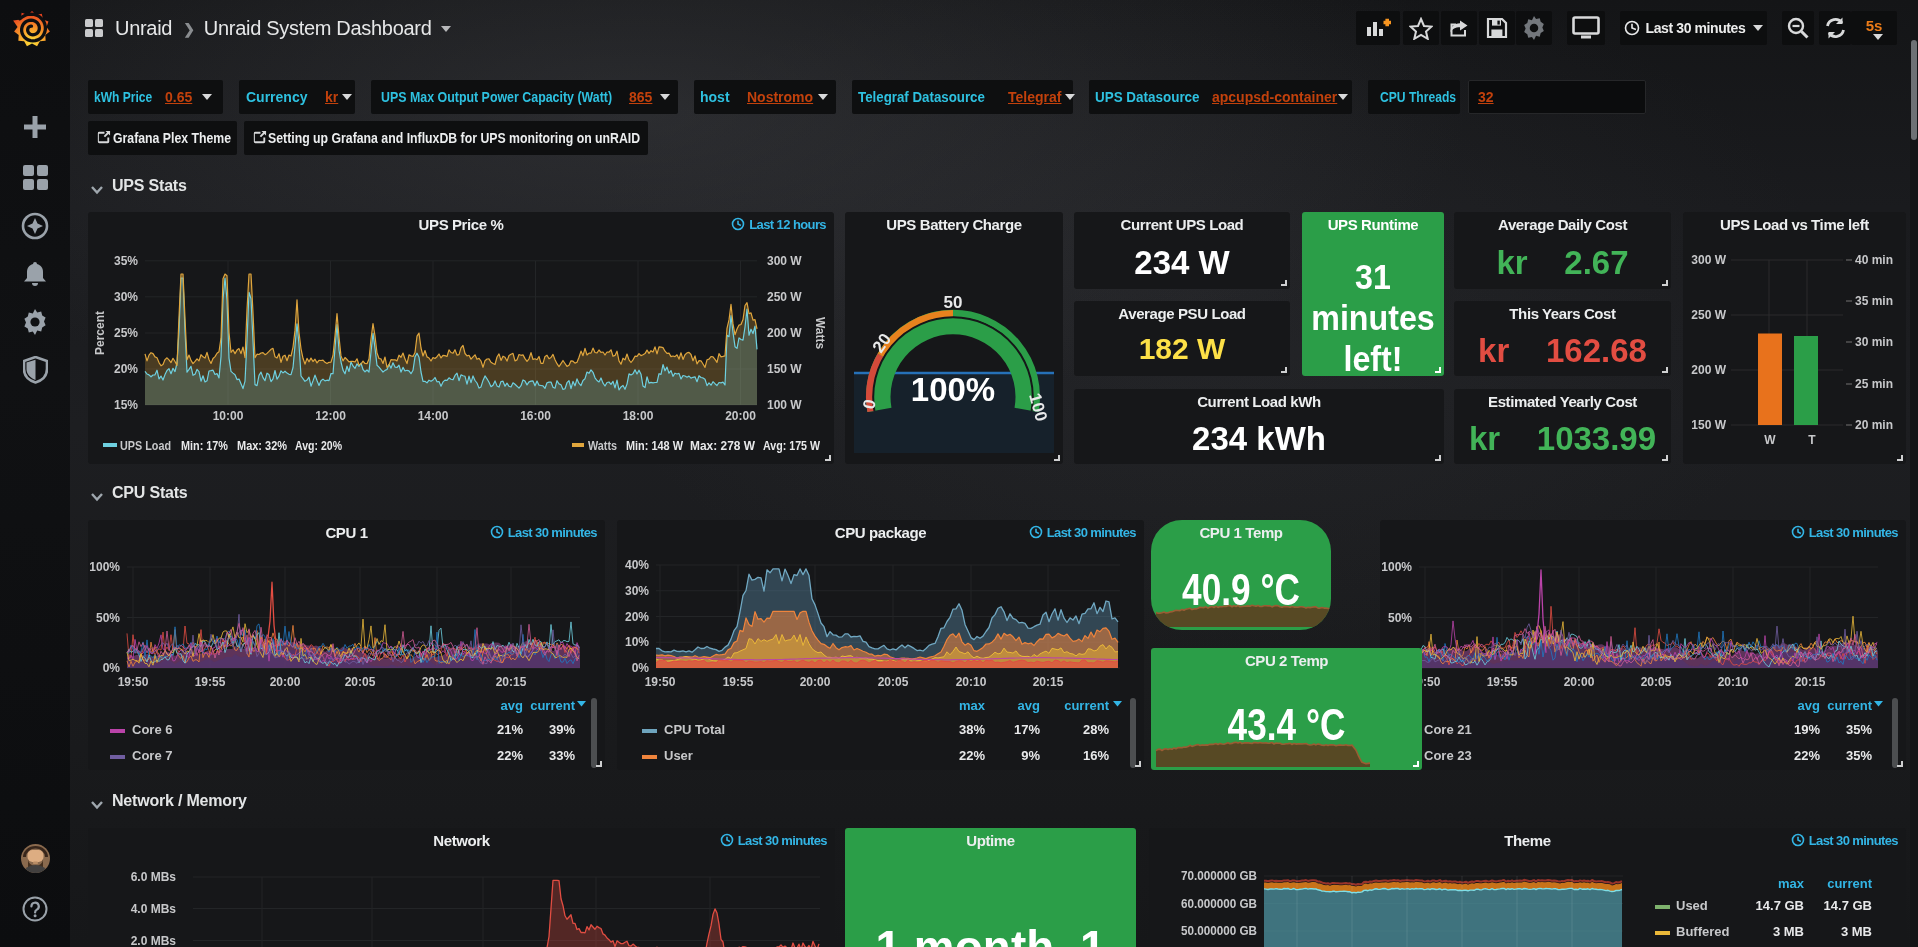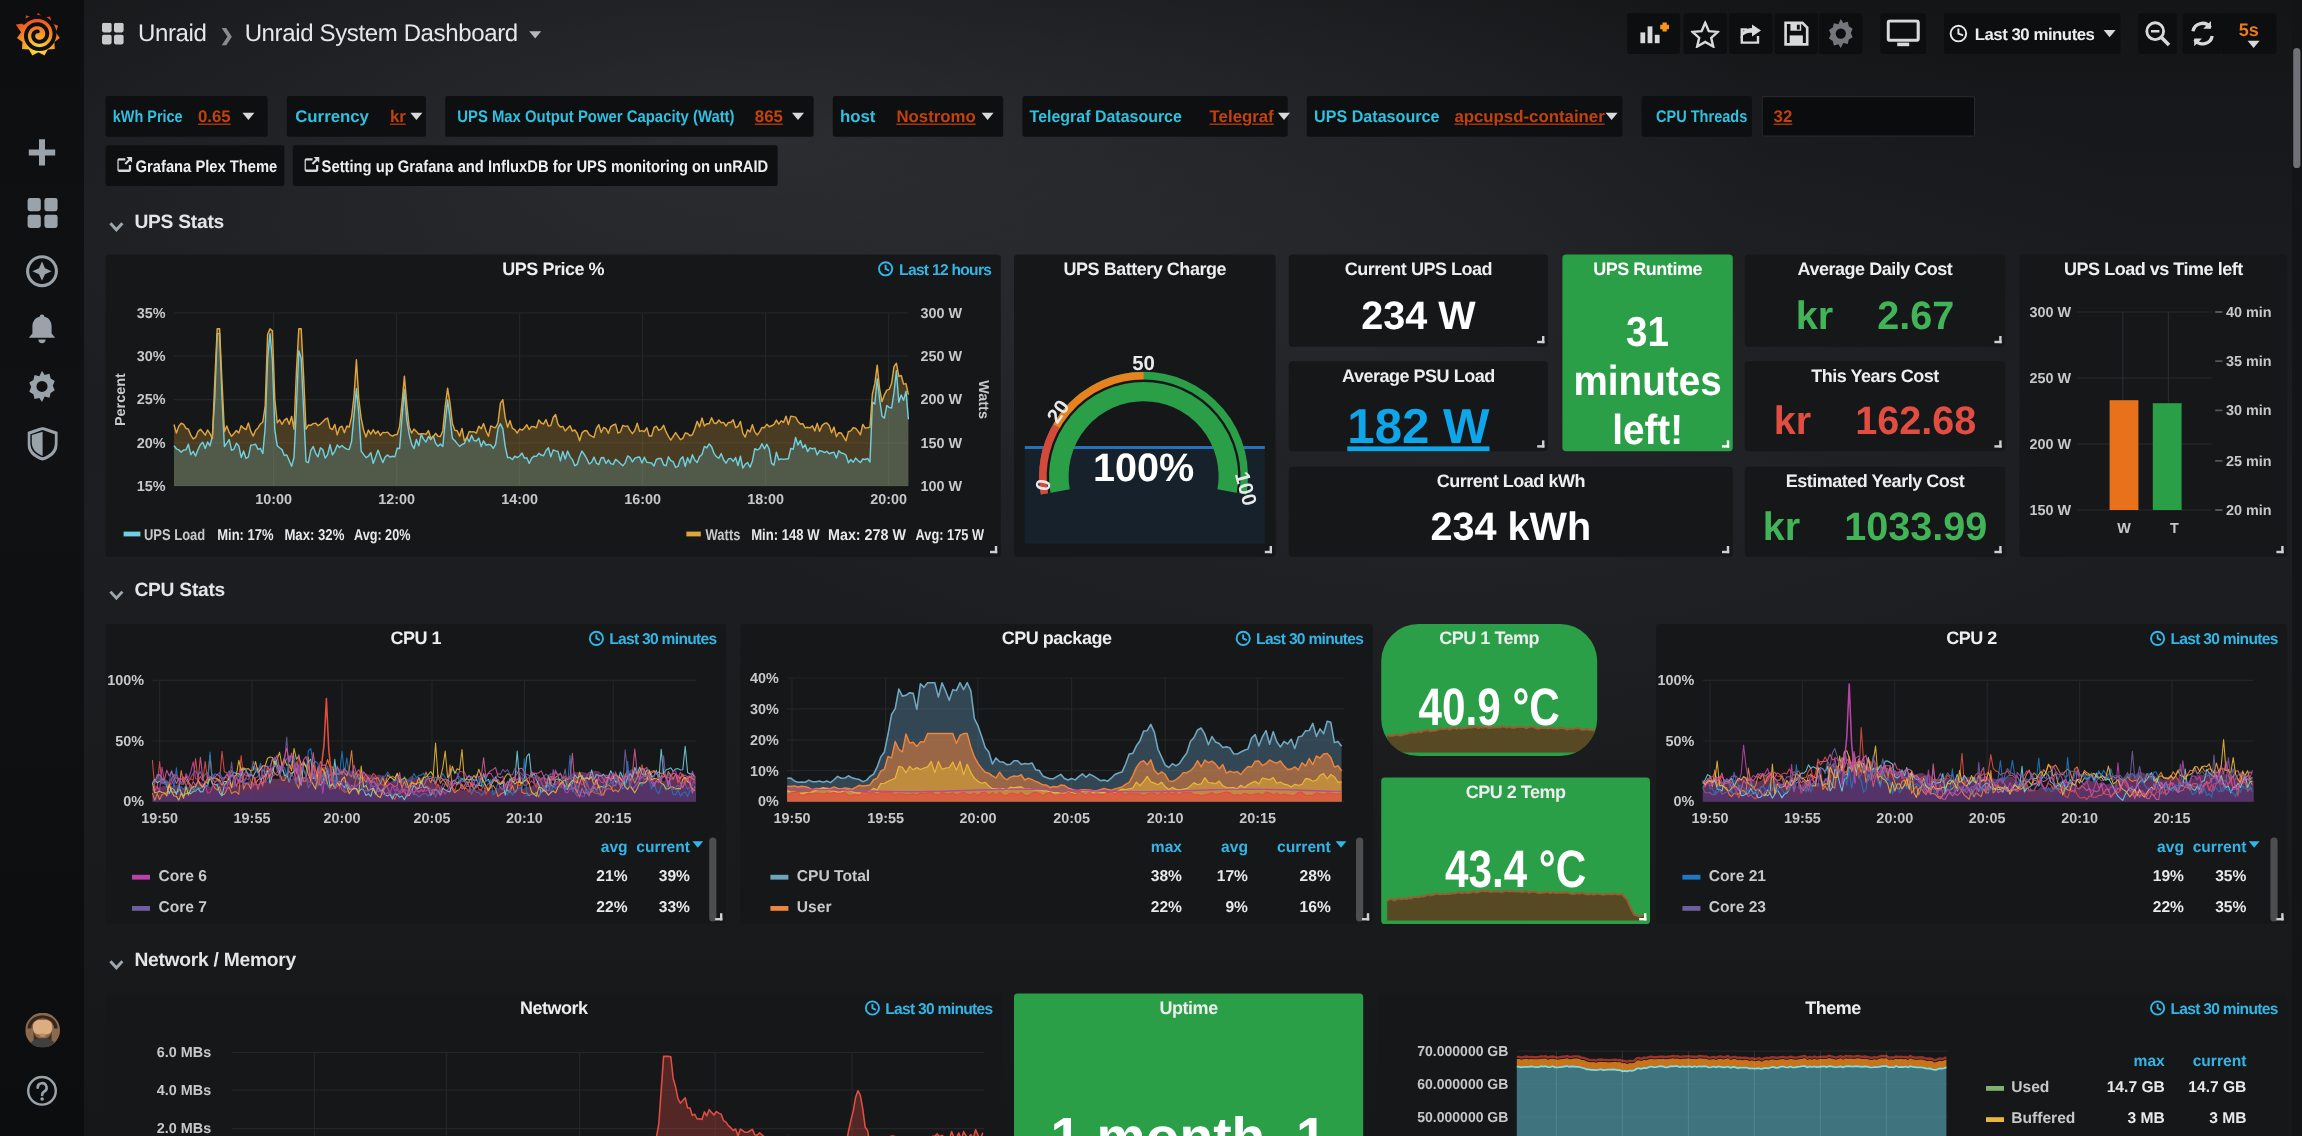--- a/index.html
+++ b/index.html
@@ -311,21 +311,21 @@
       <div class="ptitle">UPS Battery Charge</div>
       <div class="corner"></div>
     </div>
     <div class="panel" style="left:1074px;top:212px;width:216px;height:77px;">
       <div class="ptitle">Current UPS Load</div>
       <div class="bigval" style="top:32px;font-size:33px;color:#fff;">234 W</div>
       <div class="corner"></div>
     </div>
     <div class="panel" style="left:1074px;top:301px;width:216px;height:75px;">
       <div class="ptitle">Average PSU Load</div>
-      <div class="bigval" style="top:31px;font-size:41px;color:#0ea5e9;text-decoration:underline;">182 W</div>
+      <div class="bigval" style="top:31px;font-size:30px;color:#fde047;">182 W</div>
       <div class="corner"></div>
     </div>
     <div class="panel" style="left:1074px;top:389px;width:370px;height:75px;">
       <div class="ptitle">Current Load kWh</div>
       <div class="bigval" style="top:31px;font-size:33px;color:#fff;">234 kWh</div>
       <div class="corner"></div>
     </div>
     <div class="panel" style="left:1454px;top:212px;width:217px;height:77px;">
       <div class="ptitle">Average Daily Cost</div>
       <div class="bigval" style="top:32px;font-size:33px;color:#42b458;">kr&nbsp;&nbsp;&nbsp;&nbsp;2.67</div>
@@ -464,21 +464,20 @@
         <rect x="22" y="209" width="15" height="4" fill="#1f78c1"></rect>
         <text x="44" y="214" class="leg">Core 21</text>
         <text x="440" y="214" text-anchor="end" class="legw">19%</text>
         <text x="492" y="214" text-anchor="end" class="legw">35%</text>
         <rect x="22" y="235" width="15" height="4" fill="#705da0"></rect>
         <text x="44" y="240" class="leg">Core 23</text>
         <text x="440" y="240" text-anchor="end" class="legw">22%</text>
         <text x="492" y="240" text-anchor="end" class="legw">35%</text>
         <rect x="512" y="178" width="6" height="70" rx="3" fill="#4c4e50"></rect>
       </svg>
-      <div class="ptitle">CPU 2</div>
       <div class="tinfo" style="right:8px"><svg width="14" height="14" viewBox="0 0 14 14">
           <circle cx="7.0" cy="7.0" r="5.5" fill="none" stroke="#33b5e5" stroke-width="1.6"></circle>
           <path d="M7.0 3.7 L7.0 7.0 L9.9 8.5" fill="none" stroke="#33b5e5" stroke-width="1.6"></path>
         </svg>Last 30 minutes</div>
       <div class="corner"></div>
     </div>
     <div class="panel" style="left:617px;top:520px;width:527px;height:250px;">
       <svg width="527" height="250" style="position:absolute;left:0;top:0;">
         <line x1="39" y1="45" x2="503" y2="45" stroke="#232527" stroke-width="1"></line>
         <line x1="39" y1="70.75" x2="503" y2="70.75" stroke="#232527" stroke-width="1"></line>
@@ -536,21 +535,21 @@
     </div>
     <div class="gpanel" style="left:1151px;top:520px;width:180px;height:110px;border-radius:31px;">
       <svg width="224" height="110" style="position:absolute;left:0;top:0;bottom:0;top:auto;">
         <polygon points="5.0,92.4 7.0,93.2 9.0,93.1 11.0,92.7 13.0,92.1 15.0,92.9 17.0,92.7 19.0,91.9 21.0,91.7 23.0,90.9 25.0,90.3 27.0,90.5 29.0,90.6 31.0,89.4 33.0,90.3 35.0,89.1 37.0,88.8 39.0,88.3 41.0,89.6 43.0,88.9 45.0,88.9 47.0,88.3 49.0,87.2 51.0,87.5 53.0,87.6 55.0,86.8 57.0,88.1 59.0,87.0 61.0,86.5 63.0,87.5 65.0,86.3 67.0,87.4 69.0,86.6 71.0,86.7 73.0,86.2 75.0,86.4 77.0,85.8 79.0,85.5 81.0,86.8 83.0,85.7 85.0,86.5 87.0,85.5 89.0,86.7 91.0,86.5 93.0,86.3 95.0,86.3 97.0,85.9 99.0,86.2 101.0,85.2 103.0,85.8 105.0,86.3 107.0,85.4 109.0,86.5 111.0,86.5 113.0,85.8 115.0,85.8 117.0,85.9 119.0,85.9 121.0,86.9 123.0,86.0 125.0,85.5 127.0,85.7 129.0,86.8 131.0,87.3 133.0,86.6 135.0,86.6 137.0,86.8 139.0,87.2 141.0,86.4 143.0,87.1 145.0,87.1 147.0,87.3 149.0,86.7 151.0,86.7 153.0,87.1 155.0,88.1 157.0,87.2 159.0,87.6 161.0,87.2 163.0,86.9 165.0,86.9 167.0,88.2 169.0,88.1 171.0,87.5 173.0,88.1 175.0,88.1 177.0,88.5 179.0,88.6 181.0,87.7 183.0,88.7 185.0,88.6 187.0,88.1 189.0,88.5 191.0,87.9 193.0,87.7 195.0,87.5 197.0,88.6 199.0,89.7 201.0,92.8 203.0,97.2 205.0,100.3 207.0,103.1 209.0,104.0 211.0,102.8 213.0,103.1 215.0,103.2 217.0,103.4 219.0,103.0 219.0,107.0 5.0,107.0" fill="#5f3a1e" fill-opacity="0.85" stroke="none"></polygon>
         <polyline points="5.0,92.4 7.0,93.2 9.0,93.1 11.0,92.7 13.0,92.1 15.0,92.9 17.0,92.7 19.0,91.9 21.0,91.7 23.0,90.9 25.0,90.3 27.0,90.5 29.0,90.6 31.0,89.4 33.0,90.3 35.0,89.1 37.0,88.8 39.0,88.3 41.0,89.6 43.0,88.9 45.0,88.9 47.0,88.3 49.0,87.2 51.0,87.5 53.0,87.6 55.0,86.8 57.0,88.1 59.0,87.0 61.0,86.5 63.0,87.5 65.0,86.3 67.0,87.4 69.0,86.6 71.0,86.7 73.0,86.2 75.0,86.4 77.0,85.8 79.0,85.5 81.0,86.8 83.0,85.7 85.0,86.5 87.0,85.5 89.0,86.7 91.0,86.5 93.0,86.3 95.0,86.3 97.0,85.9 99.0,86.2 101.0,85.2 103.0,85.8 105.0,86.3 107.0,85.4 109.0,86.5 111.0,86.5 113.0,85.8 115.0,85.8 117.0,85.9 119.0,85.9 121.0,86.9 123.0,86.0 125.0,85.5 127.0,85.7 129.0,86.8 131.0,87.3 133.0,86.6 135.0,86.6 137.0,86.8 139.0,87.2 141.0,86.4 143.0,87.1 145.0,87.1 147.0,87.3 149.0,86.7 151.0,86.7 153.0,87.1 155.0,88.1 157.0,87.2 159.0,87.6 161.0,87.2 163.0,86.9 165.0,86.9 167.0,88.2 169.0,88.1 171.0,87.5 173.0,88.1 175.0,88.1 177.0,88.5 179.0,88.6 181.0,87.7 183.0,88.7 185.0,88.6 187.0,88.1 189.0,88.5 191.0,87.9 193.0,87.7 195.0,87.5 197.0,88.6 199.0,89.7 201.0,92.8 203.0,97.2 205.0,100.3 207.0,103.1 209.0,104.0 211.0,102.8 213.0,103.1 215.0,103.2 217.0,103.4 219.0,103.0" fill="none" stroke="#9a5c33" stroke-width="1.6" stroke-opacity="1.0" stroke-linejoin="round"></polyline>
       </svg>
       <div class="ptitle">CPU 1 Temp</div>
       <div class="bigval" style="top:45px;font-size:44px;transform:scaleX(0.8);">40.9 °C</div>
       <div class="corner"></div>
     </div>
-    <div class="gpanel" style="left:1151px;top:648px;width:224px;height:122px;">
+    <div class="gpanel" style="left:1151px;top:648px;width:271px;height:122px;">
       <svg width="224" height="122" style="position:absolute;left:0;top:0;bottom:0;top:auto;">
         <polygon points="5.0,102.7 7.0,101.4 9.0,101.1 11.0,102.5 13.0,101.1 15.0,100.8 17.0,101.4 19.0,100.7 21.0,101.3 23.0,99.9 25.0,100.8 27.0,99.5 29.0,99.6 31.0,99.8 33.0,99.1 35.0,99.2 37.0,98.6 39.0,97.3 41.0,98.4 43.0,97.7 45.0,97.0 47.0,96.6 49.0,97.5 51.0,96.9 53.0,97.3 55.0,96.9 57.0,97.1 59.0,96.3 61.0,96.4 63.0,96.1 65.0,95.5 67.0,96.5 69.0,95.4 71.0,96.0 73.0,96.2 75.0,95.6 77.0,94.7 79.0,95.8 81.0,95.4 83.0,94.6 85.0,94.3 87.0,95.0 89.0,94.2 91.0,95.6 93.0,94.9 95.0,94.9 97.0,94.7 99.0,95.1 101.0,95.5 103.0,94.5 105.0,94.6 107.0,95.0 109.0,94.5 111.0,95.0 113.0,95.0 115.0,94.9 117.0,95.3 119.0,95.1 121.0,94.5 123.0,96.0 125.0,95.0 127.0,95.2 129.0,95.3 131.0,96.2 133.0,96.3 135.0,95.7 137.0,95.6 139.0,95.2 141.0,96.5 143.0,95.4 145.0,96.1 147.0,95.9 149.0,95.9 151.0,96.0 153.0,95.8 155.0,95.6 157.0,96.5 159.0,97.0 161.0,96.8 163.0,96.1 165.0,96.9 167.0,95.9 169.0,96.6 171.0,97.3 173.0,97.4 175.0,96.7 177.0,97.4 179.0,96.8 181.0,96.9 183.0,97.0 185.0,97.7 187.0,97.3 189.0,96.9 191.0,97.3 193.0,97.2 195.0,96.7 197.0,97.4 199.0,97.5 201.0,97.1 203.0,99.8 205.0,102.2 207.0,106.8 209.0,110.9 211.0,114.3 213.0,115.0 215.0,115.8 217.0,115.4 219.0,115.1 219.0,119.0 5.0,119.0" fill="#5f3a1e" fill-opacity="0.85" stroke="none"></polygon>
         <polyline points="5.0,102.7 7.0,101.4 9.0,101.1 11.0,102.5 13.0,101.1 15.0,100.8 17.0,101.4 19.0,100.7 21.0,101.3 23.0,99.9 25.0,100.8 27.0,99.5 29.0,99.6 31.0,99.8 33.0,99.1 35.0,99.2 37.0,98.6 39.0,97.3 41.0,98.4 43.0,97.7 45.0,97.0 47.0,96.6 49.0,97.5 51.0,96.9 53.0,97.3 55.0,96.9 57.0,97.1 59.0,96.3 61.0,96.4 63.0,96.1 65.0,95.5 67.0,96.5 69.0,95.4 71.0,96.0 73.0,96.2 75.0,95.6 77.0,94.7 79.0,95.8 81.0,95.4 83.0,94.6 85.0,94.3 87.0,95.0 89.0,94.2 91.0,95.6 93.0,94.9 95.0,94.9 97.0,94.7 99.0,95.1 101.0,95.5 103.0,94.5 105.0,94.6 107.0,95.0 109.0,94.5 111.0,95.0 113.0,95.0 115.0,94.9 117.0,95.3 119.0,95.1 121.0,94.5 123.0,96.0 125.0,95.0 127.0,95.2 129.0,95.3 131.0,96.2 133.0,96.3 135.0,95.7 137.0,95.6 139.0,95.2 141.0,96.5 143.0,95.4 145.0,96.1 147.0,95.9 149.0,95.9 151.0,96.0 153.0,95.8 155.0,95.6 157.0,96.5 159.0,97.0 161.0,96.8 163.0,96.1 165.0,96.9 167.0,95.9 169.0,96.6 171.0,97.3 173.0,97.4 175.0,96.7 177.0,97.4 179.0,96.8 181.0,96.9 183.0,97.0 185.0,97.7 187.0,97.3 189.0,96.9 191.0,97.3 193.0,97.2 195.0,96.7 197.0,97.4 199.0,97.5 201.0,97.1 203.0,99.8 205.0,102.2 207.0,106.8 209.0,110.9 211.0,114.3 213.0,115.0 215.0,115.8 217.0,115.4 219.0,115.1" fill="none" stroke="#9a5c33" stroke-width="1.6" stroke-opacity="1.0" stroke-linejoin="round"></polyline>
       </svg>
       <div class="ptitle">CPU 2 Temp</div>
       <div class="bigval" style="top:52px;font-size:44px;transform:scaleX(0.8);">43.4 °C</div>
       <div class="corner"></div>
     </div>
     <div class="panel" style="left:88px;top:828px;width:747px;height:250px;">
       <svg width="747" height="250" style="position:absolute;left:0;top:0;">

